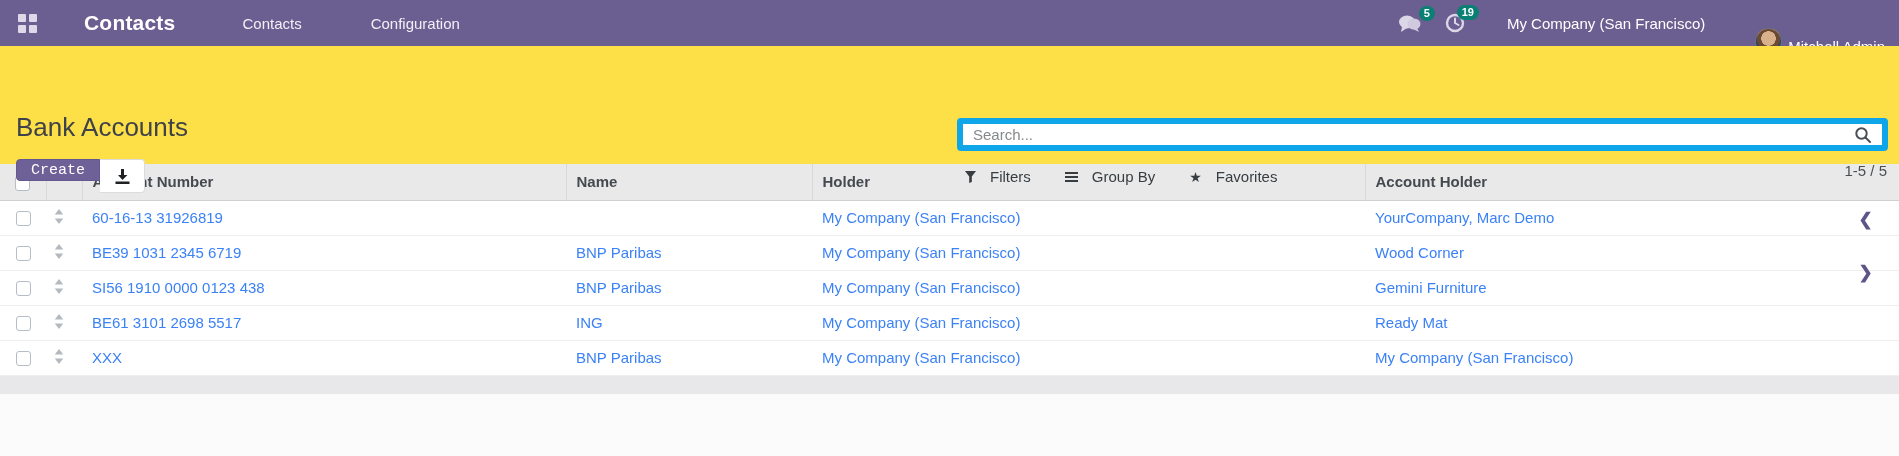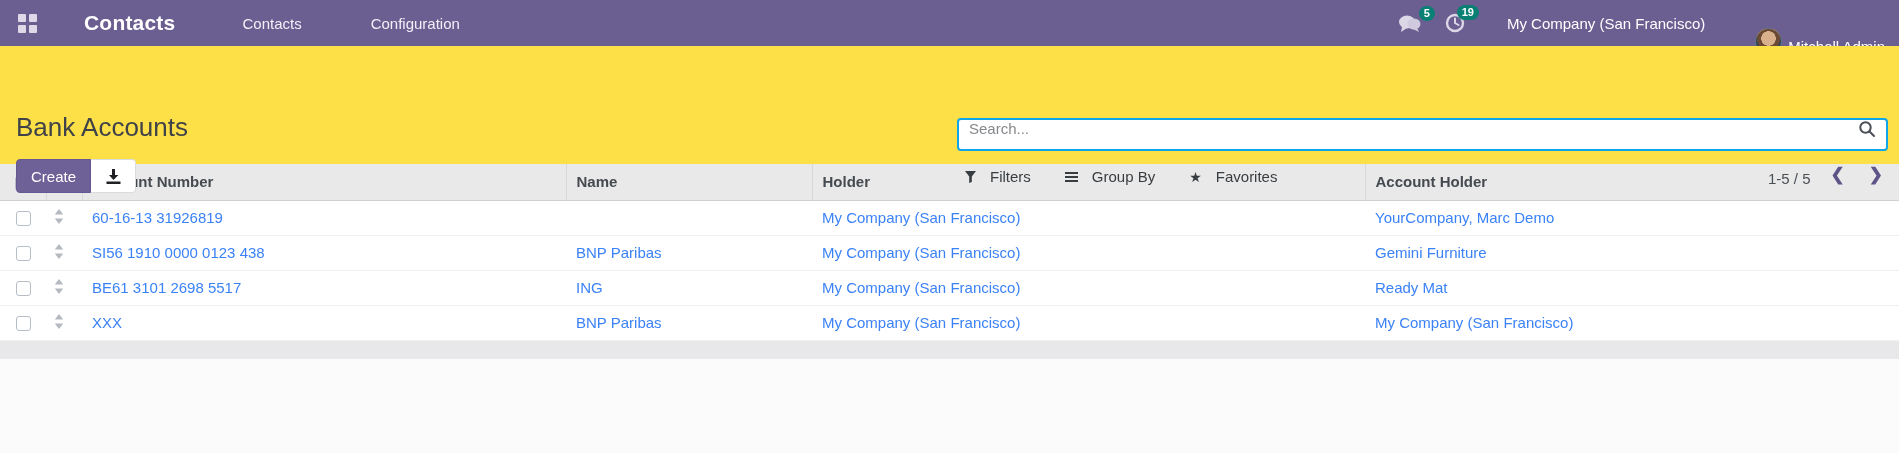--- a/index.html
+++ b/index.html
@@ -19,35 +19,35 @@
   .company-name { font-size:15px; margin-right:50px; cursor:pointer; white-space:nowrap; }
   .user-menu { display:flex; align-items:flex-end; cursor:pointer;margin-top:36px; }
   .avatar { width:27px; height:27px; border-radius:50%; margin-right:6px;
             background:radial-gradient(circle at 50% 38%, #d9b08c 0 36%, #6b4a35 37% 58%, #31435a 59% 100%); border:1px solid rgba(255,255,255,.25); }
   .user-name { font-size:15px; white-space:nowrap; }
 
   
   .control-panel { position:relative; height:118px; background:#fde047; }
   .page-title { position:absolute; left:16px; top:66px; font-size:26px; color:#3f4248; }
   .btn-group { position:absolute; left:16px; top:113px; display:flex; }
-  .create-btn { height:34px; padding:0 14px; background:#6e6198; color:#fff; font-size:15px; border:1px solid #655892; border-radius:4px 0 0 4px; cursor:pointer; font-family:Liberation Sans, sans-serif; }
+  .create-btn { height:22px; padding:0 14px; background:#6e6198; color:#fff; font-size:15px; border:1px solid #655892; border-radius:4px 0 0 4px; cursor:pointer; font-family:Liberation Mono, monospace; }
   .export-btn { height:34px; width:45px; background:#fff; border:1px solid #dcdcdc; border-left:none; border-radius:0 4px 4px 0; cursor:pointer; display:flex; align-items:center; justify-content:center; }
 
-  .search-box { position:absolute; left:957px; top:72px; width:931px; height:33px; border:2px solid #0ea5e9; border-radius:4px; background:#fff; display:flex; align-items:flex-start; }
+  .search-box { position:absolute; left:957px; top:72px; width:931px; height:33px; border:6px solid #0ea5e9; border-radius:4px; background:#fff; display:flex; align-items:center; }
   .search-input { flex:1; border:none; outline:none; font-size:15px; padding:0 10px; color:#4c4c4c; font-family:inherit; background:transparent; }
   .search-input::placeholder { color:#86898c; }
   .search-glass { margin-right:10px; cursor:pointer; display:flex; }
 
   .filter-bar { position:absolute; left:963px; top:118px; display:flex; align-items:center; gap:30px; }
   .filter-btn { display:flex; align-items:center; gap:14px; font-size:15px; color:#383d42; cursor:pointer; background:none; border:none; font-family:inherit; padding:4px 2px; }
   .bars-icon { display:inline-flex; flex-direction:column; gap:2px; }
   .bars-icon i { width:13px; height:2px; background:#383d42; display:block; }
   .star-glyph { font-size:14px; color:#383d42; }
 
-  .pager { position:absolute; right:12px; top:116px; display:flex; align-items:flex-end; gap:16px; }
+  .pager { position:absolute; right:12px; top:116px; display:flex; align-items:center; gap:28px;flex-direction:column; }
   .pager-range { font-size:15px; color:#4a4f55; }
   .pager-btn { background:none; border:none; color:#5f5488; font-size:17px; font-weight:700; cursor:pointer; padding:2px 4px; font-family:inherit; }
 
   
   table { width:100%; border-collapse:collapse; table-layout:fixed; }
   thead th { background:#e9e9e9; height:36px; text-align:left; font-size:15px; font-weight:700; color:#454a50; padding:0 10px; border-bottom:1px solid #d0d0d0; }
   thead th + th { border-left:1px solid #d8d8d8; }
   tbody td { height:35px; font-size:15px; color:#3b82f6; padding:0 10px; border-bottom:1px solid #efefef; background:#fff; white-space:nowrap; overflow:hidden; }
   .cb-col { width:46px; } .handle-col { width:36px; }
   .cb-cell { text-align:center; padding:0; }
@@ -177,20 +177,31 @@
         <td></td>
         <td>My Company (San Francisco)</td>
         <td>YourCompany, Marc Demo</td>
       </tr>
       <tr>
         <td class="cb-cell"><span class="checkbox"></span></td>
         <td class="handle-cell"><svg width="10" height="15" viewBox="0 0 10 15">
             <path d="M5 0 L9.2 5.4 H0.8 Z" fill="#b4b9bf"></path>
             <path d="M5 15 L0.8 9.6 H9.2 Z" fill="#b4b9bf"></path>
           </svg></td>
+        <td>BE39 1031 2345 6719</td>
+        <td>BNP Paribas</td>
+        <td>My Company (San Francisco)</td>
+        <td>Wood Corner</td>
+      </tr>
+      <tr>
+        <td class="cb-cell"><span class="checkbox"></span></td>
+        <td class="handle-cell"><svg width="10" height="15" viewBox="0 0 10 15">
+            <path d="M5 0 L9.2 5.4 H0.8 Z" fill="#b4b9bf"></path>
+            <path d="M5 15 L0.8 9.6 H9.2 Z" fill="#b4b9bf"></path>
+          </svg></td>
         <td>SI56 1910 0000 0123 438</td>
         <td>BNP Paribas</td>
         <td>My Company (San Francisco)</td>
         <td>Gemini Furniture</td>
       </tr>
       <tr>
         <td class="cb-cell"><span class="checkbox"></span></td>
         <td class="handle-cell"><svg width="10" height="15" viewBox="0 0 10 15">
             <path d="M5 0 L9.2 5.4 H0.8 Z" fill="#b4b9bf"></path>
             <path d="M5 15 L0.8 9.6 H9.2 Z" fill="#b4b9bf"></path>

